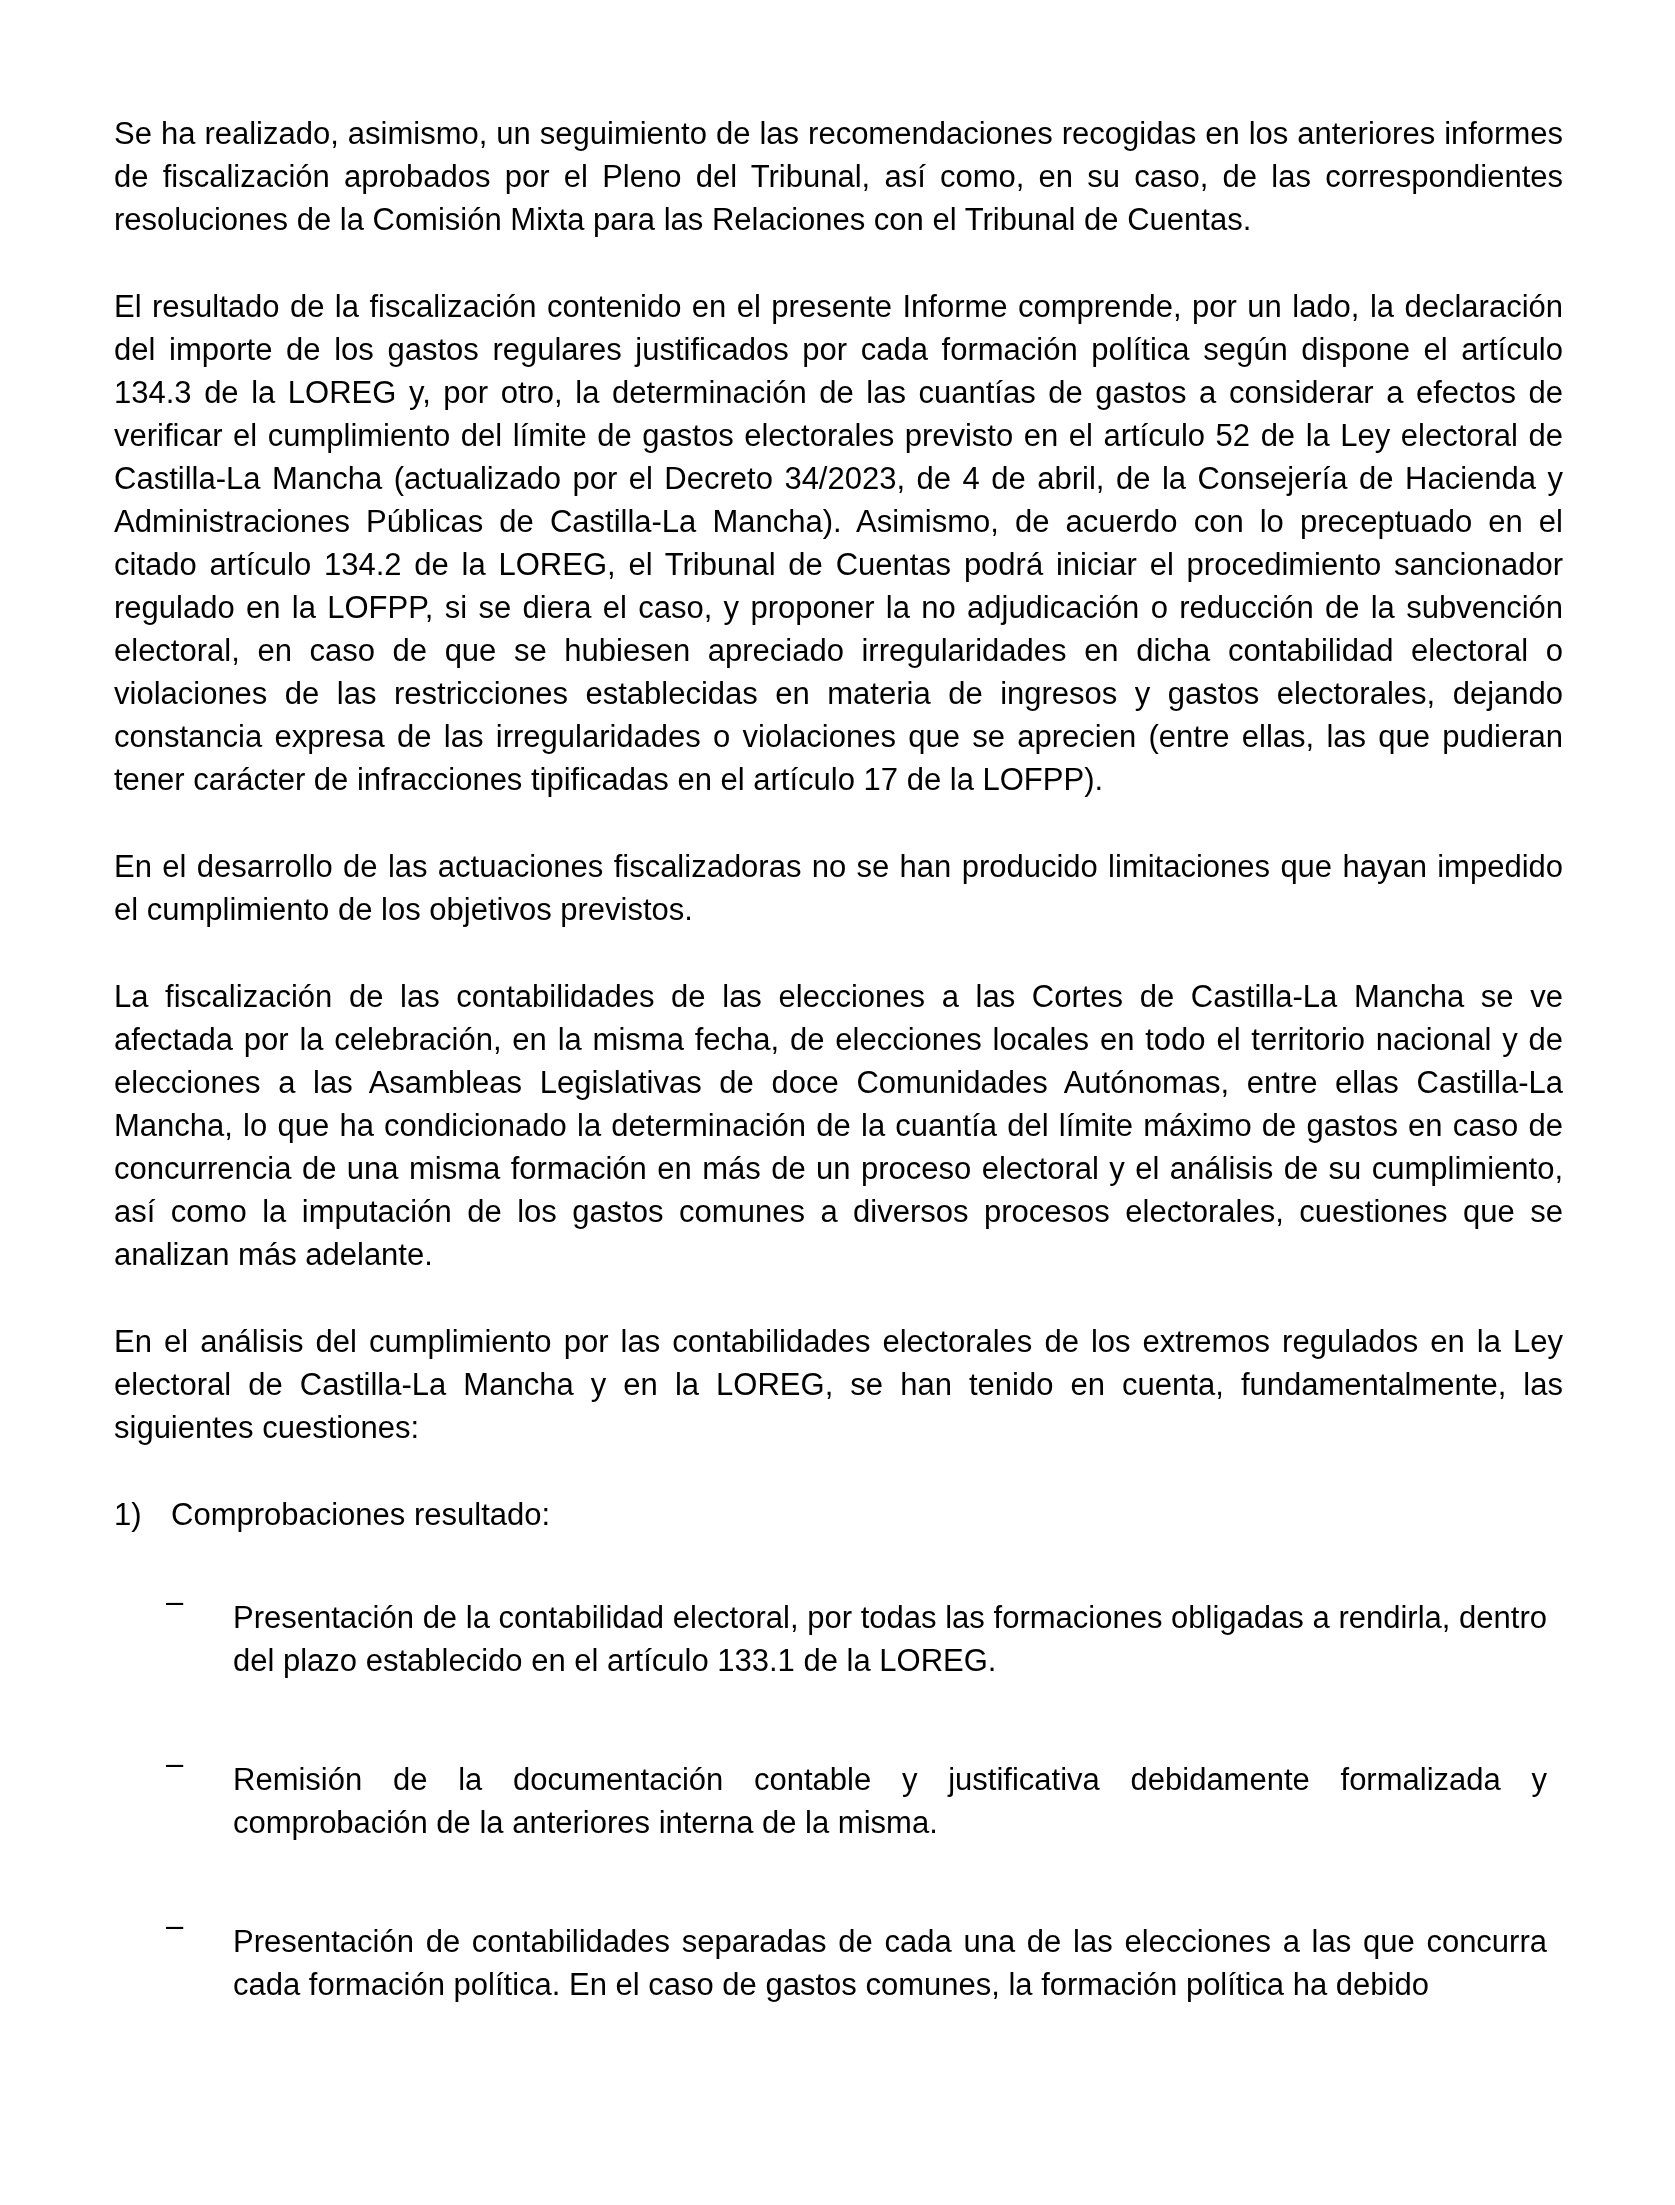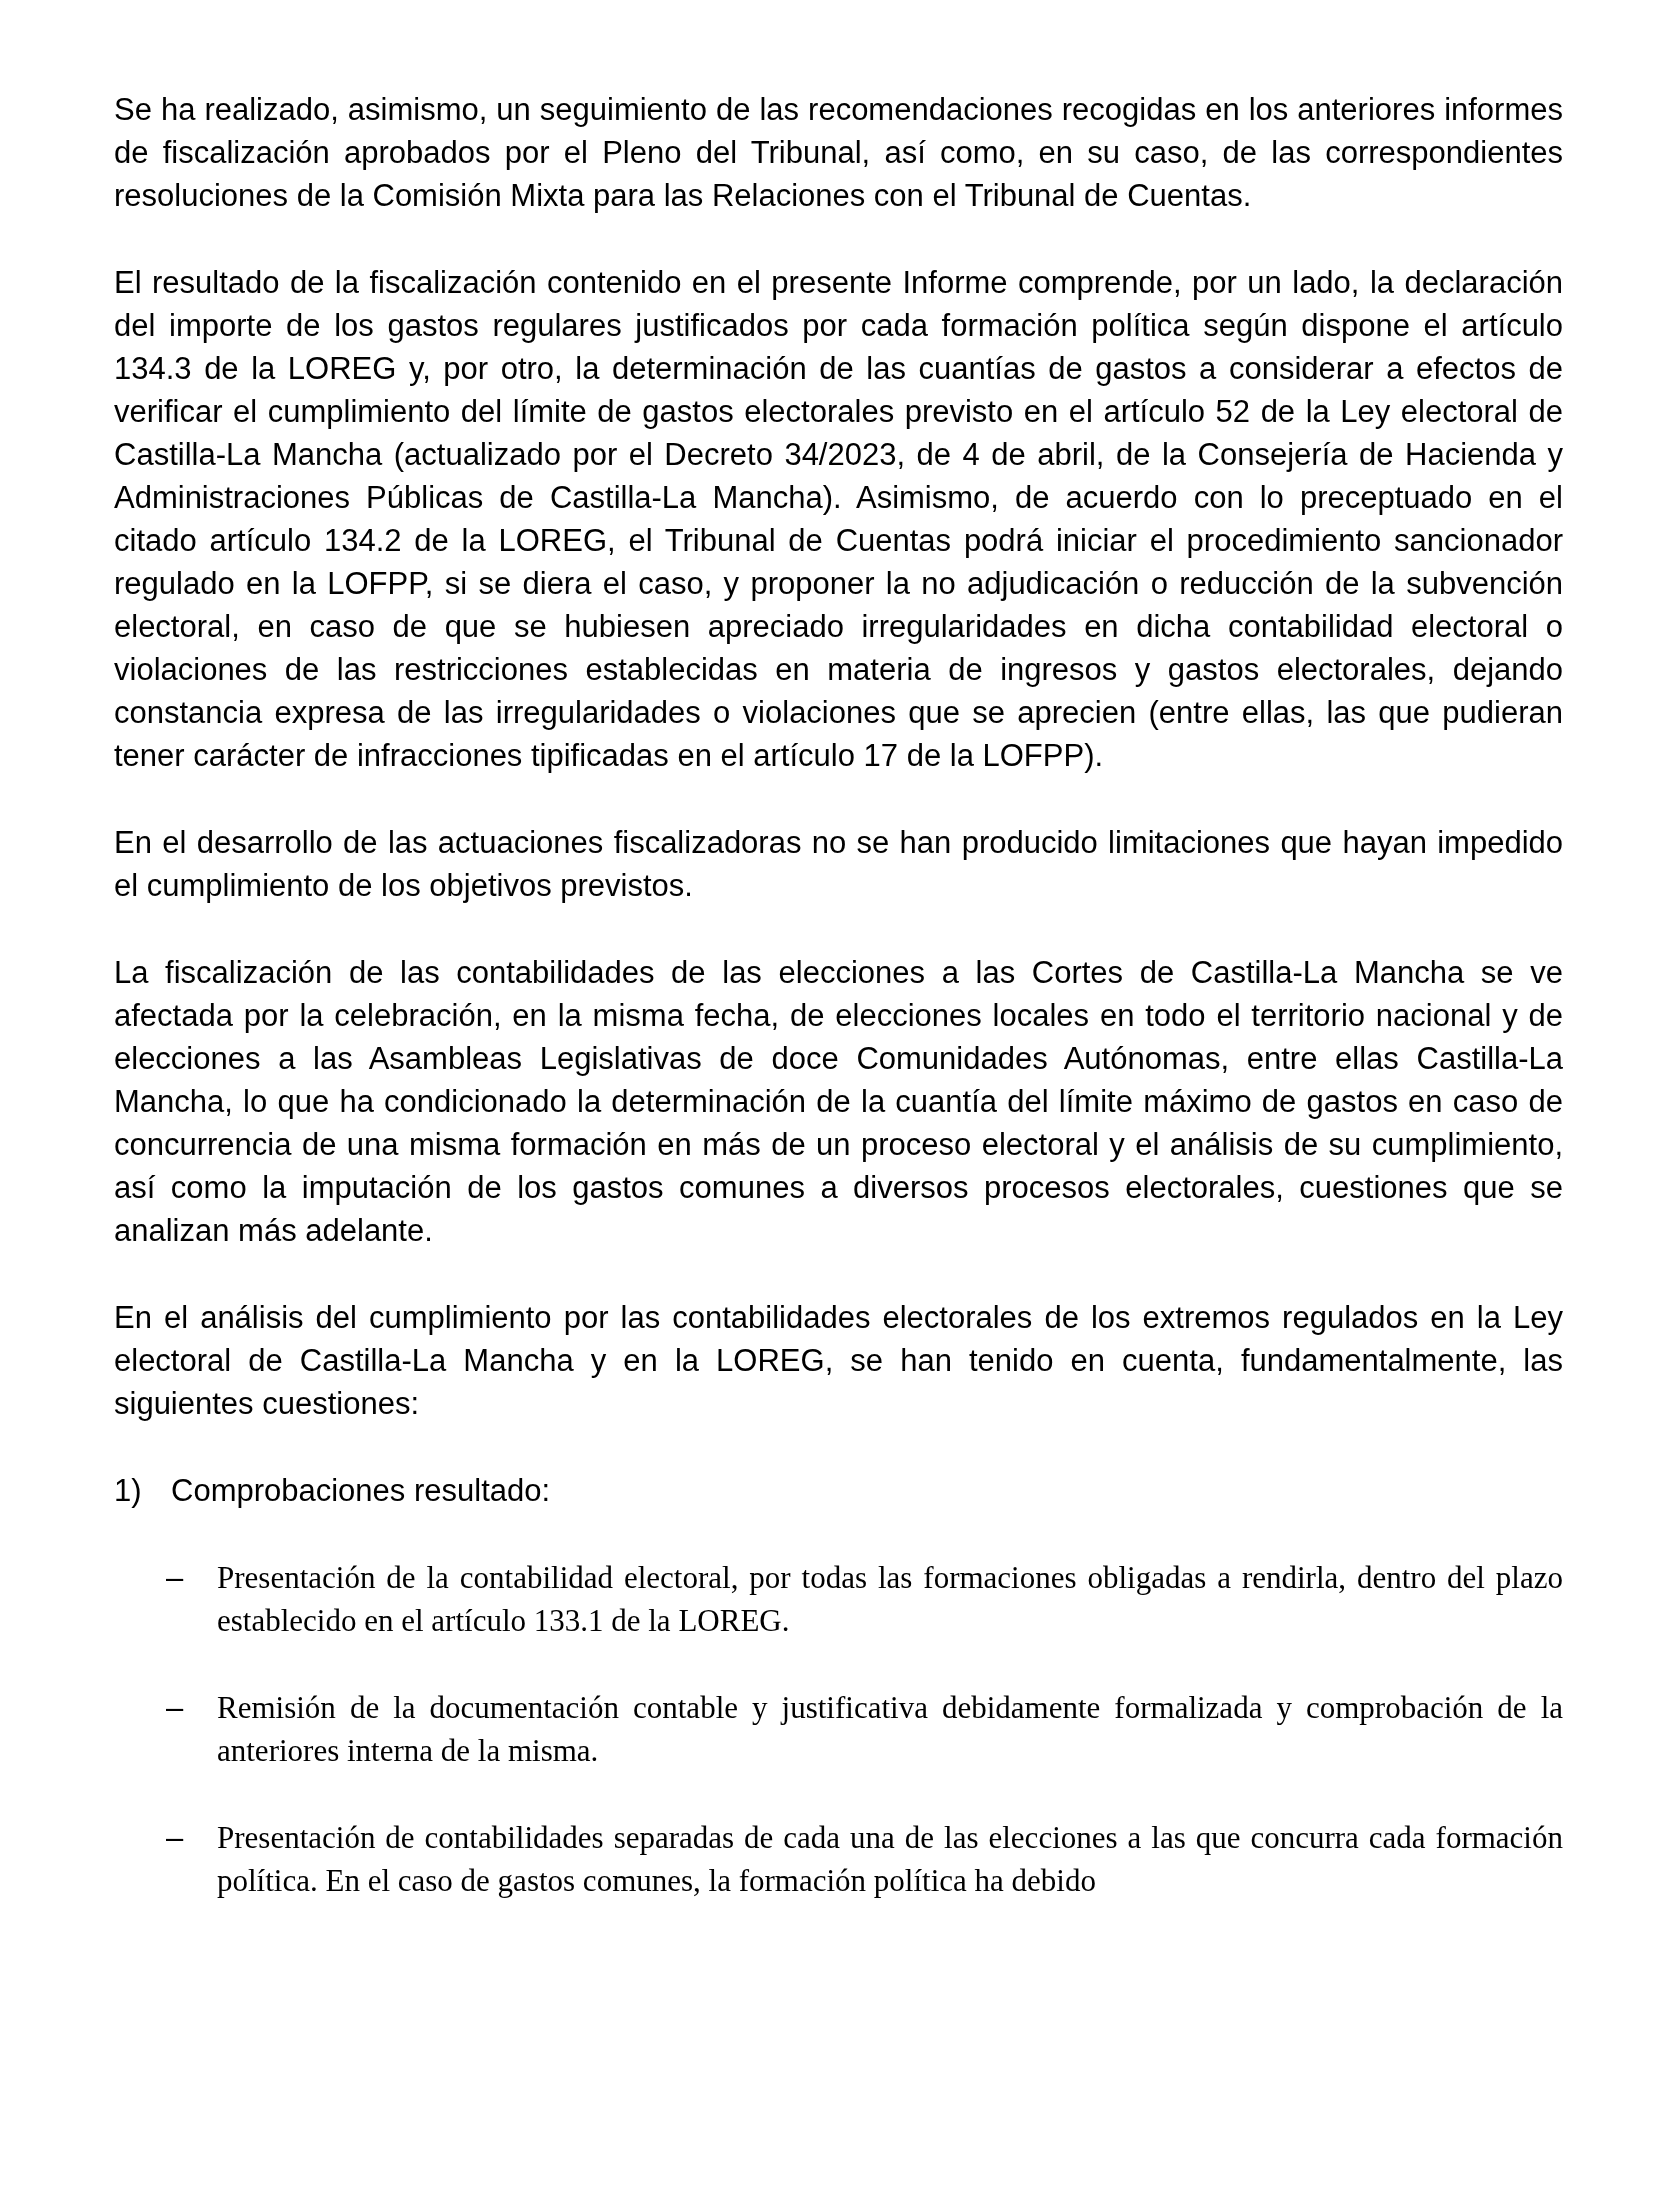--- a/index.html
+++ b/index.html
@@ -11,21 +11,21 @@
     position: relative;
     width: 1675px;
     height: 2205px;
     background: #ffffff;
     overflow: hidden;
   }
   .content {
     box-sizing: border-box;
     width: 100%;
     height: 100%;
-    padding: 88px 112px 0 114px;
+    padding: 112px 112px 0 114px;
     font-family: "Liberation Sans", "DejaVu Sans", sans-serif;
     font-size: 31px;
     line-height: 43px;
     color: #000000;
     hyphens: none;
   }
   .para {
     margin: 0 0 44px 0;
     text-align: justify;
   }
@@ -50,23 +50,22 @@
   .bullet-item {
     display: flex;
     margin: 0 0 44px 0;
   }
   .bullet-item .marker {
     flex: 0 0 51px;
     margin-left: 52px;
   }
   .bullet-item .bullet-text {
     flex: 1;
-    margin: 0;
+    margin: 16px;
     text-align: justify;
-    font-family: Liberation Serif, serif;
   }
   .bullet-item:last-child {
     margin-bottom: 0;
   }
 </style>
 </head>
 <body>
 
 <div class="page">
   <div class="content">

